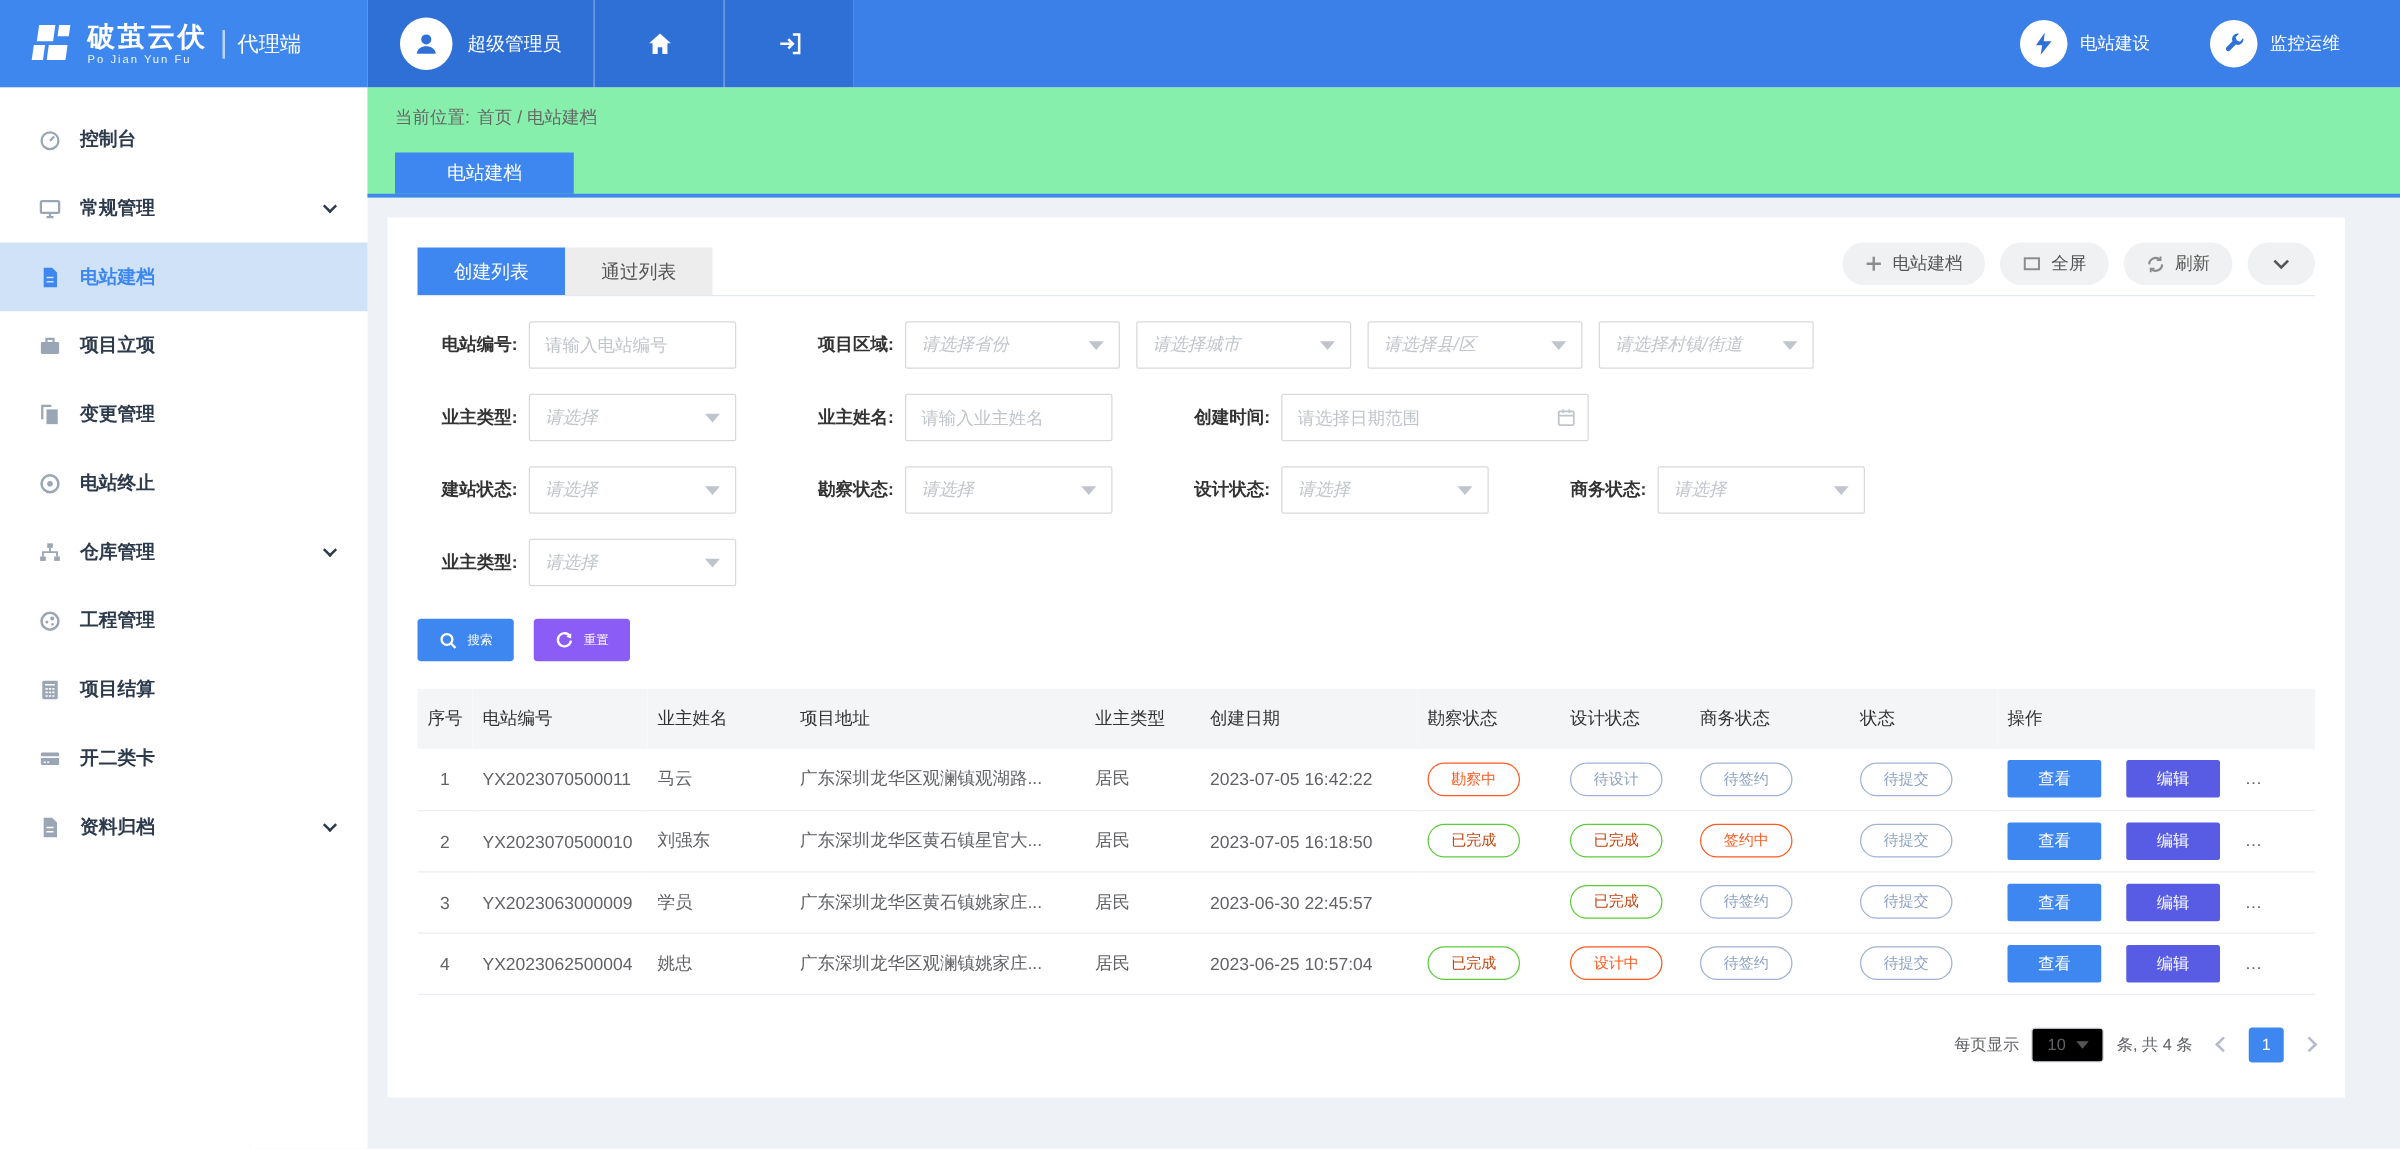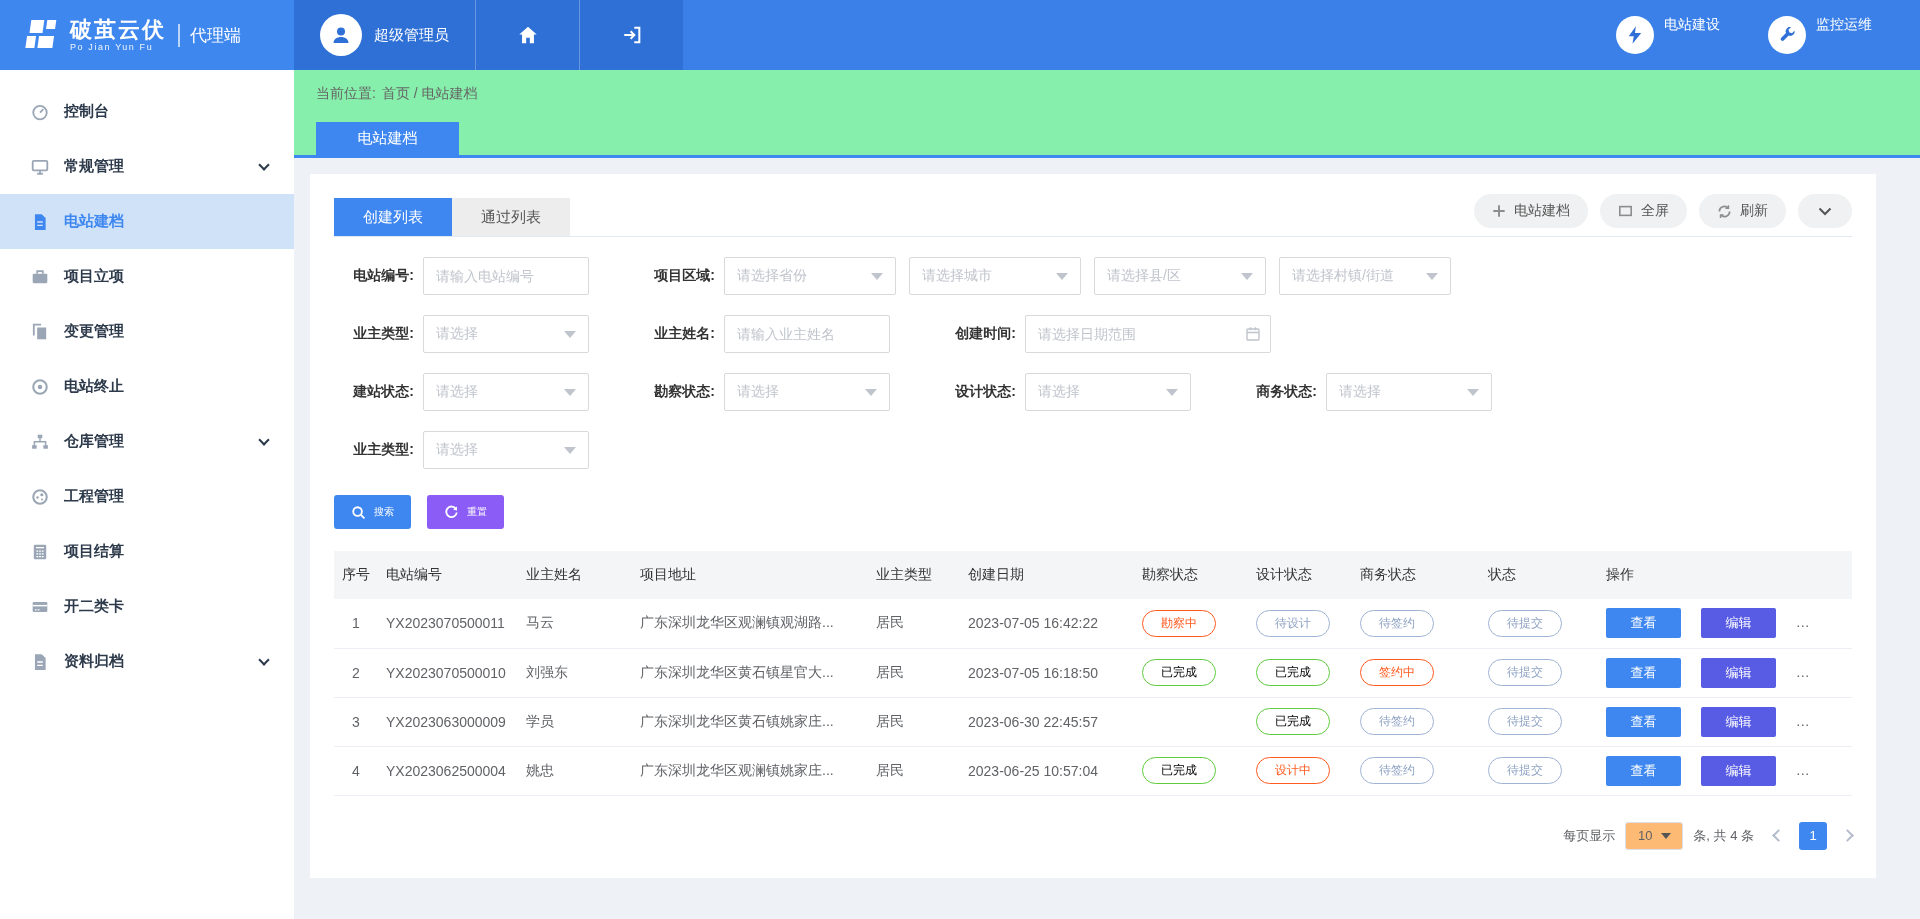--- a/index.html
+++ b/index.html
@@ -12,21 +12,21 @@
   .logo-svg { margin-right:10px; flex:none; }
   .brand-title { font-size:22px; font-weight:700; letter-spacing:2px; line-height:24px; }
   .brand-sub { font-size:9px; letter-spacing:1.6px; opacity:.92; }
   .brand-portal { border-left:2px solid rgba(255,255,255,.65); margin-left:12px; padding-left:10px; font-size:17px; align-self:center; }
   .hdr-user { background:#2e70d6; display:flex; align-items:center; gap:12px; padding:0 26px; }
   .avatar { width:42px; height:42px; border-radius:50%; background:#fff; display:flex; align-items:center; justify-content:center; }
   .user-name { font-size:15px; white-space:nowrap; }
   .hdr-btn { width:104px; background:#2e70d6; border-left:1px solid rgba(255,255,255,.28); display:flex; align-items:center; justify-content:center; cursor:pointer; }
   .hdr-fill { flex:1; background:#3a80e8; }
   .hdr-right { background:#3a80e8; display:flex; align-items:center; gap:48px; padding-right:48px; }
-  .quick-link { display:flex; gap:10px; cursor:pointer; }
+  .quick-link { display:flex; align-items:center; gap:10px; cursor:pointer; }
   .quick-circle { width:38px; height:38px; border-radius:50%; background:#fff; display:flex; align-items:center; justify-content:center; }
   .quick-label { font-size:14px; white-space:nowrap; }
 
   
   .main { display:flex; height:849px; }
   .sidebar { width:294px; background:#fff; flex:none; padding-top:14px; }
   .side-item { height:55px; display:flex; align-items:center; padding:0 26px 0 30px; cursor:pointer; }
   .side-icon { width:20px; height:20px; color:#9aa6b5; margin-right:14px; flex:none; display:flex; align-items:center; justify-content:center; }
   .side-label { font-size:15px; font-weight:700; color:#2d3a4b; flex:1; white-space:nowrap; }
   .side-caret { width:8px; height:8px; border-right:2px solid #2d3a4b; border-bottom:2px solid #2d3a4b; transform:rotate(45deg); margin-top:-4px; flex:none; }
@@ -49,21 +49,21 @@
   .head-actions { display:flex; gap:12px; padding-bottom:8px; }
   .pill { height:34px; border-radius:17px; background:#f0f1f2; border:none; display:flex; align-items:center; gap:8px; padding:0 18px; font-size:14px; color:#555; cursor:pointer; font-family:inherit; }
   .pill.round { width:54px; padding:0; justify-content:center; }
 
   
   .f-row { display:flex; align-items:center; margin-top:20px; }
   .f-item { display:flex; align-items:center; margin-right:46px; }
   .f-label { width:80px; text-align:right; margin-right:9px; font-size:14px; font-weight:700; color:#333; white-space:nowrap; }
   .f-input { width:166px; height:38px; border:1px solid #d9d9d9; border-radius:2px; padding:0 12px; font-size:14px; color:#333; background:#fff; font-family:inherit; }
   .f-input::placeholder { color:#c0c4cc; }
-  .f-select { width:166px; height:38px; border:1px solid #d9d9d9; border-radius:2px; background:#fff; display:flex; align-items:center; justify-content:space-between; padding:0 12px; cursor:pointer; }
+  .f-select { width:166px; height:38px; border:1px solid #d9d9d9; border-radius:2px; background:#fff; display:flex; align-items:center; justify-content:space-between; padding:0 12px; cursor:pointer;font-style:italic; }
   .f-select .ph { color:#c0c4cc; font-size:14px; white-space:nowrap; }
   .f-select.wide { width:172px; }
   .caret-down { width:0; height:0; border-left:6px solid transparent; border-right:6px solid transparent; border-top:7px solid #c0c4cc; flex:none; }
   .region-group { display:flex; gap:13px; }
   .f-date { position:relative; width:246px; }
   .f-date .f-input { width:100%; padding-right:34px; }
   .cal-icon { position:absolute; right:10px; top:50%; transform:translateY(-50%); }
 
   .btn-row { margin-top:26px; display:flex; gap:16px; }
   .btn { height:34px; border:none; border-radius:3px; color:#fff; font-size:10px; display:flex; align-items:center; gap:8px; padding:0 17px; cursor:pointer; font-family:inherit; }
@@ -73,29 +73,29 @@
   
   .table-wrap { margin-top:22px; }
   table { width:100%; border-collapse:collapse; table-layout:fixed; }
   th { background:#f4f5f7; height:48px; font-size:14px; color:#333; font-weight:400; text-align:left; padding:0 8px; white-space:nowrap; }
   td { height:49px; font-size:14px; color:#606266; border-bottom:1px solid #ebeef5; padding:0 8px; white-space:nowrap; overflow:hidden; text-overflow:ellipsis; }
   th.c-seq, td.c-seq { text-align:center; }
 
   .badge { display:inline-block; min-width:74px; height:27px; line-height:25px; border:1px solid; border-radius:14px; font-size:12px; text-align:center; padding:0 10px; }
   .badge--pending  { color:#8fa3c4; border-color:#9fb3d4; }
   .badge--progress { color:#ff5a1f; border-color:#ff5a1f; }
-  .badge--done     { color:#000000; border-color:#5ecb3c; }
+  .badge--done     { color:#c2410c; border-color:#5ecb3c; }
 
   .act { display:inline-block; width:75px; height:30px; line-height:30px; text-align:center; color:#fff; font-size:13px; border:none; border-radius:2px; cursor:pointer; margin-right:16px; font-family:inherit; padding:0; }
   .act.view { background:#3e87f0; }
   .act.edit, .act.void { background:#585ce5; }
 
   
   .pager { display:flex; justify-content:flex-end; align-items:center; gap:10px; margin-top:26px; font-size:13px; color:#606266; }
-  .pp-select { width:58px; height:28px; border:1px solid #dcdfe6; border-radius:3px; background:#fdba74; display:flex; align-items:center; justify-content:center; gap:8px; cursor:pointer; }
+  .pp-select { width:58px; height:28px; border:1px solid #dcdfe6; border-radius:3px; background:#000000; display:flex; align-items:center; justify-content:center; gap:8px; cursor:pointer; }
   .pp-select .caret-down { border-left-width:5px; border-right-width:5px; border-top-width:6px; border-top-color:#555; }
   .pg-chevron { width:9px; height:9px; border-right:2px solid #b4bccc; border-bottom:2px solid #b4bccc; cursor:pointer; flex:none; }
   .pg-chevron.left { transform:rotate(135deg); margin-left:10px; }
   .pg-chevron.right { transform:rotate(-45deg); }
   .pg-page { width:28px; height:28px; background:#3e87f0; color:#fff; border-radius:3px; display:flex; align-items:center; justify-content:center; cursor:pointer; margin:0 6px; }
 </style>
 </head>
 <body>
 
 <div class="header">

